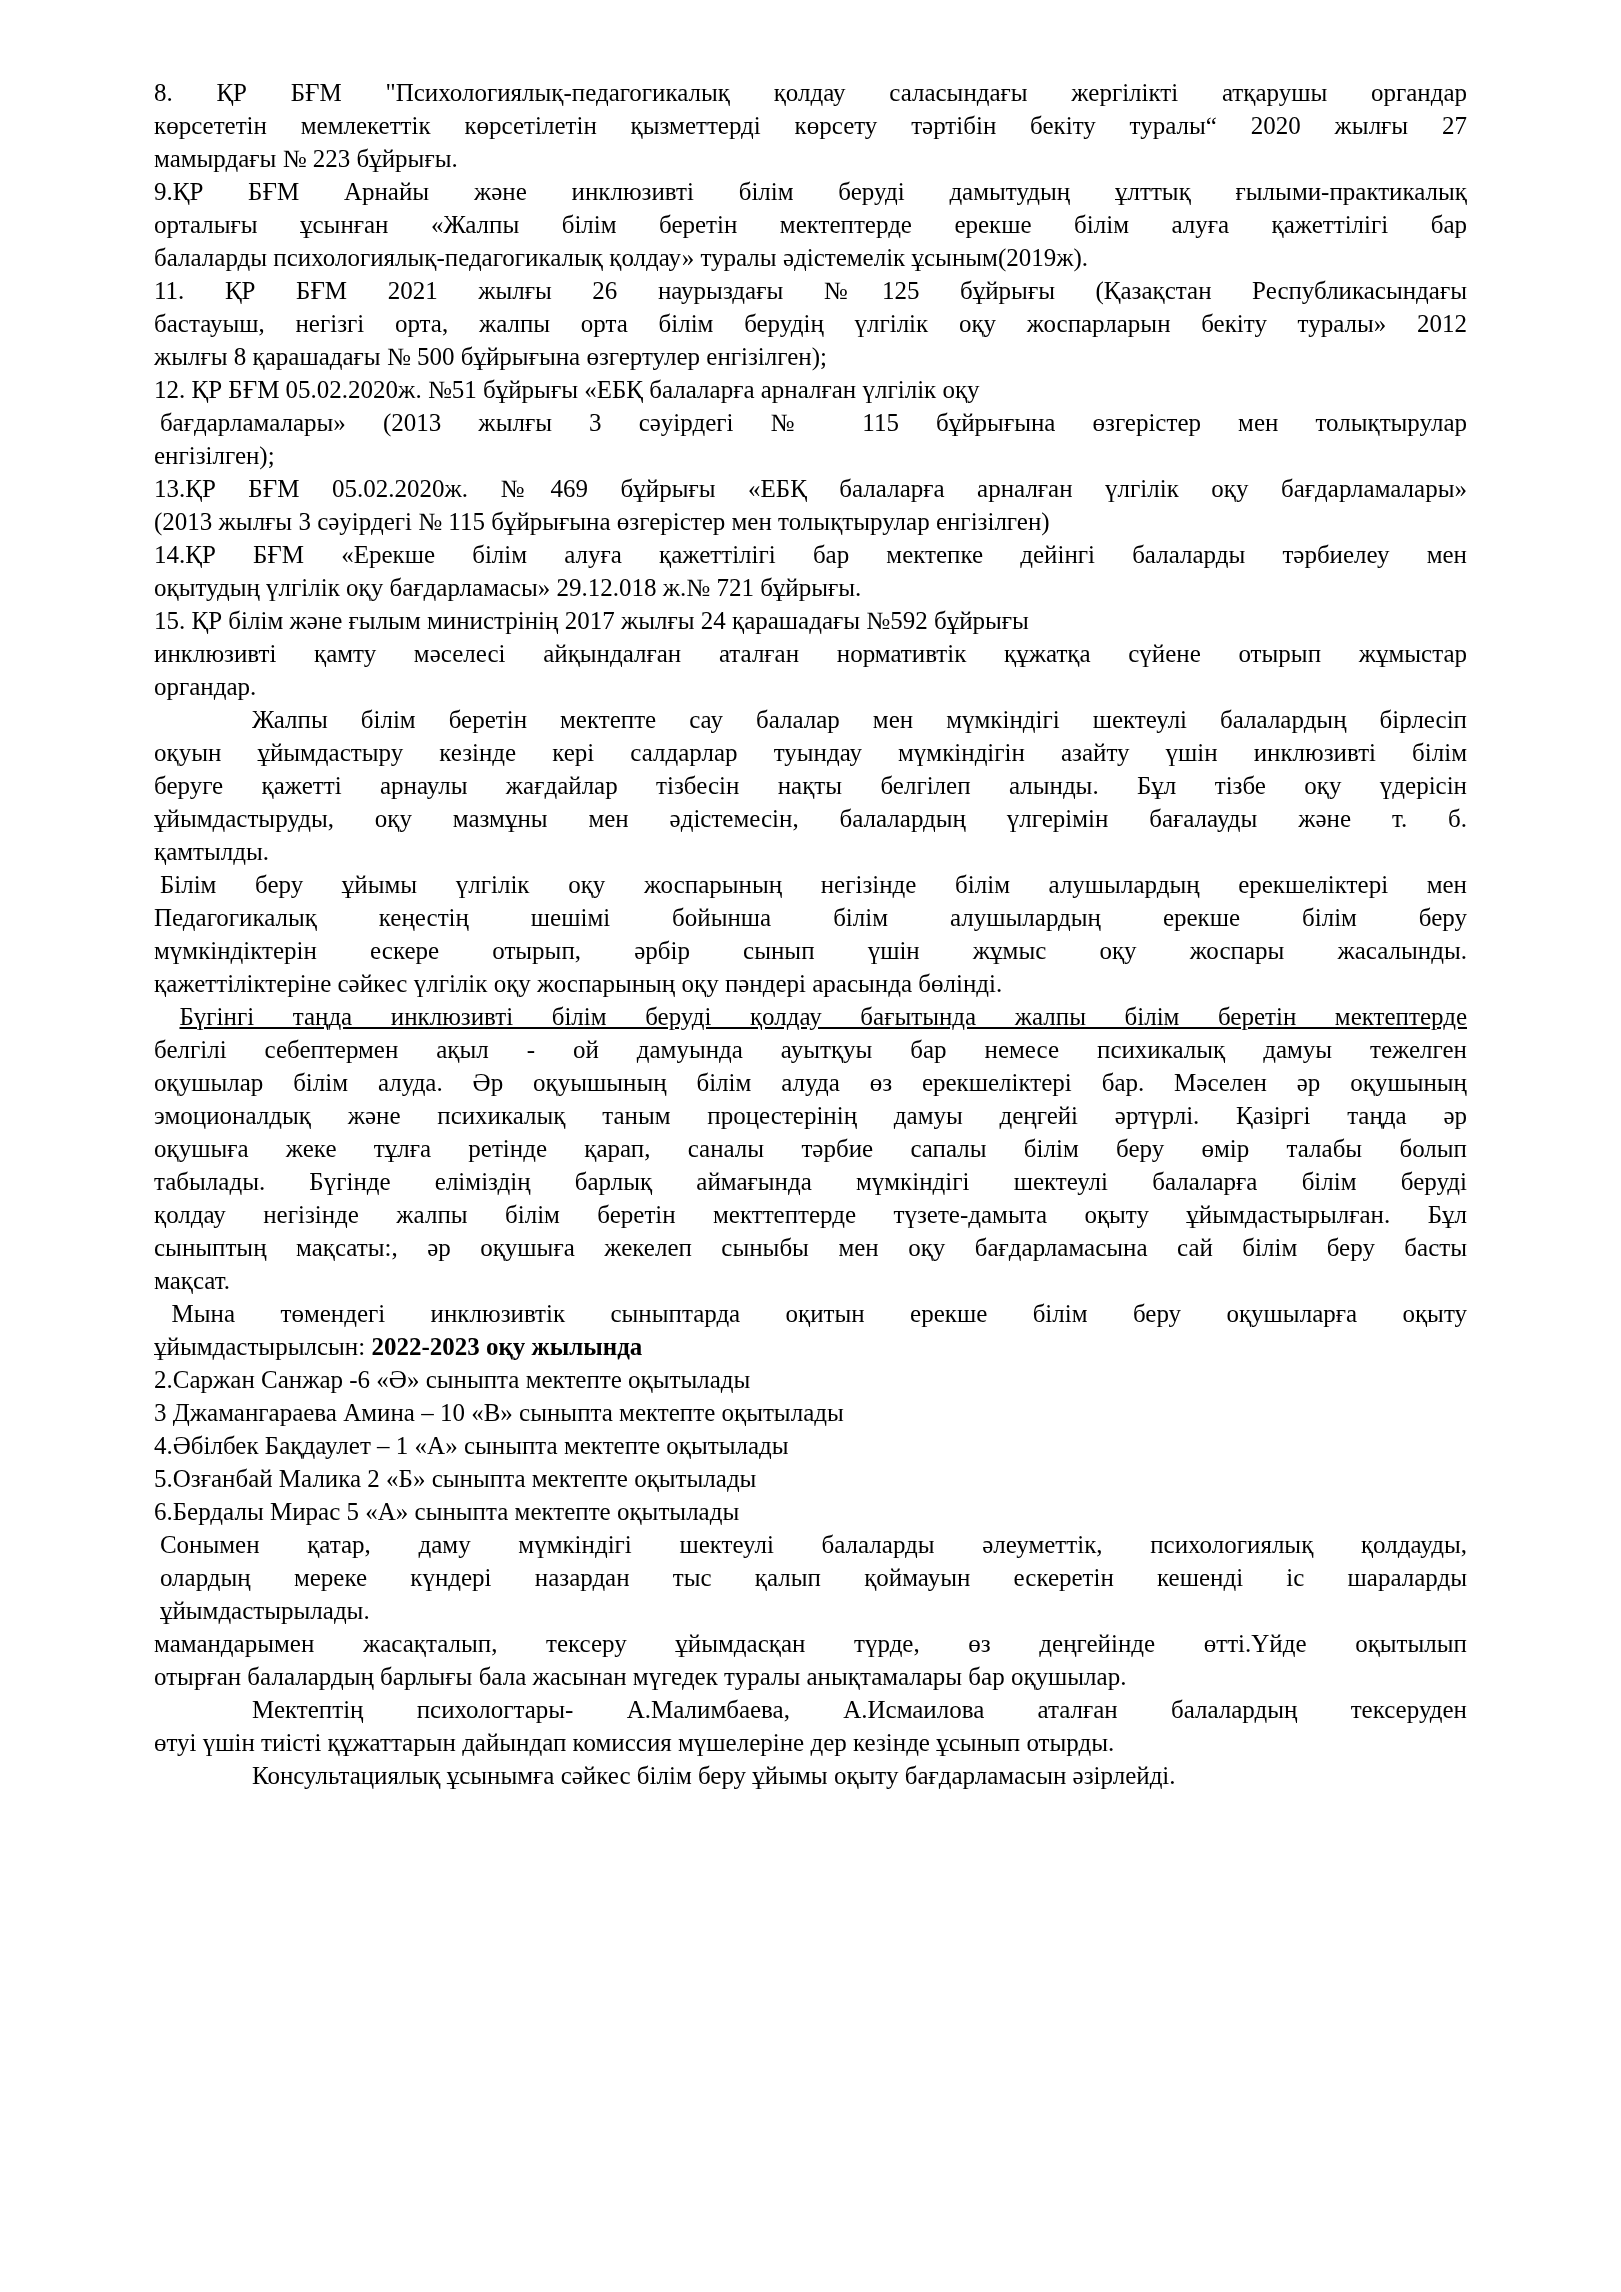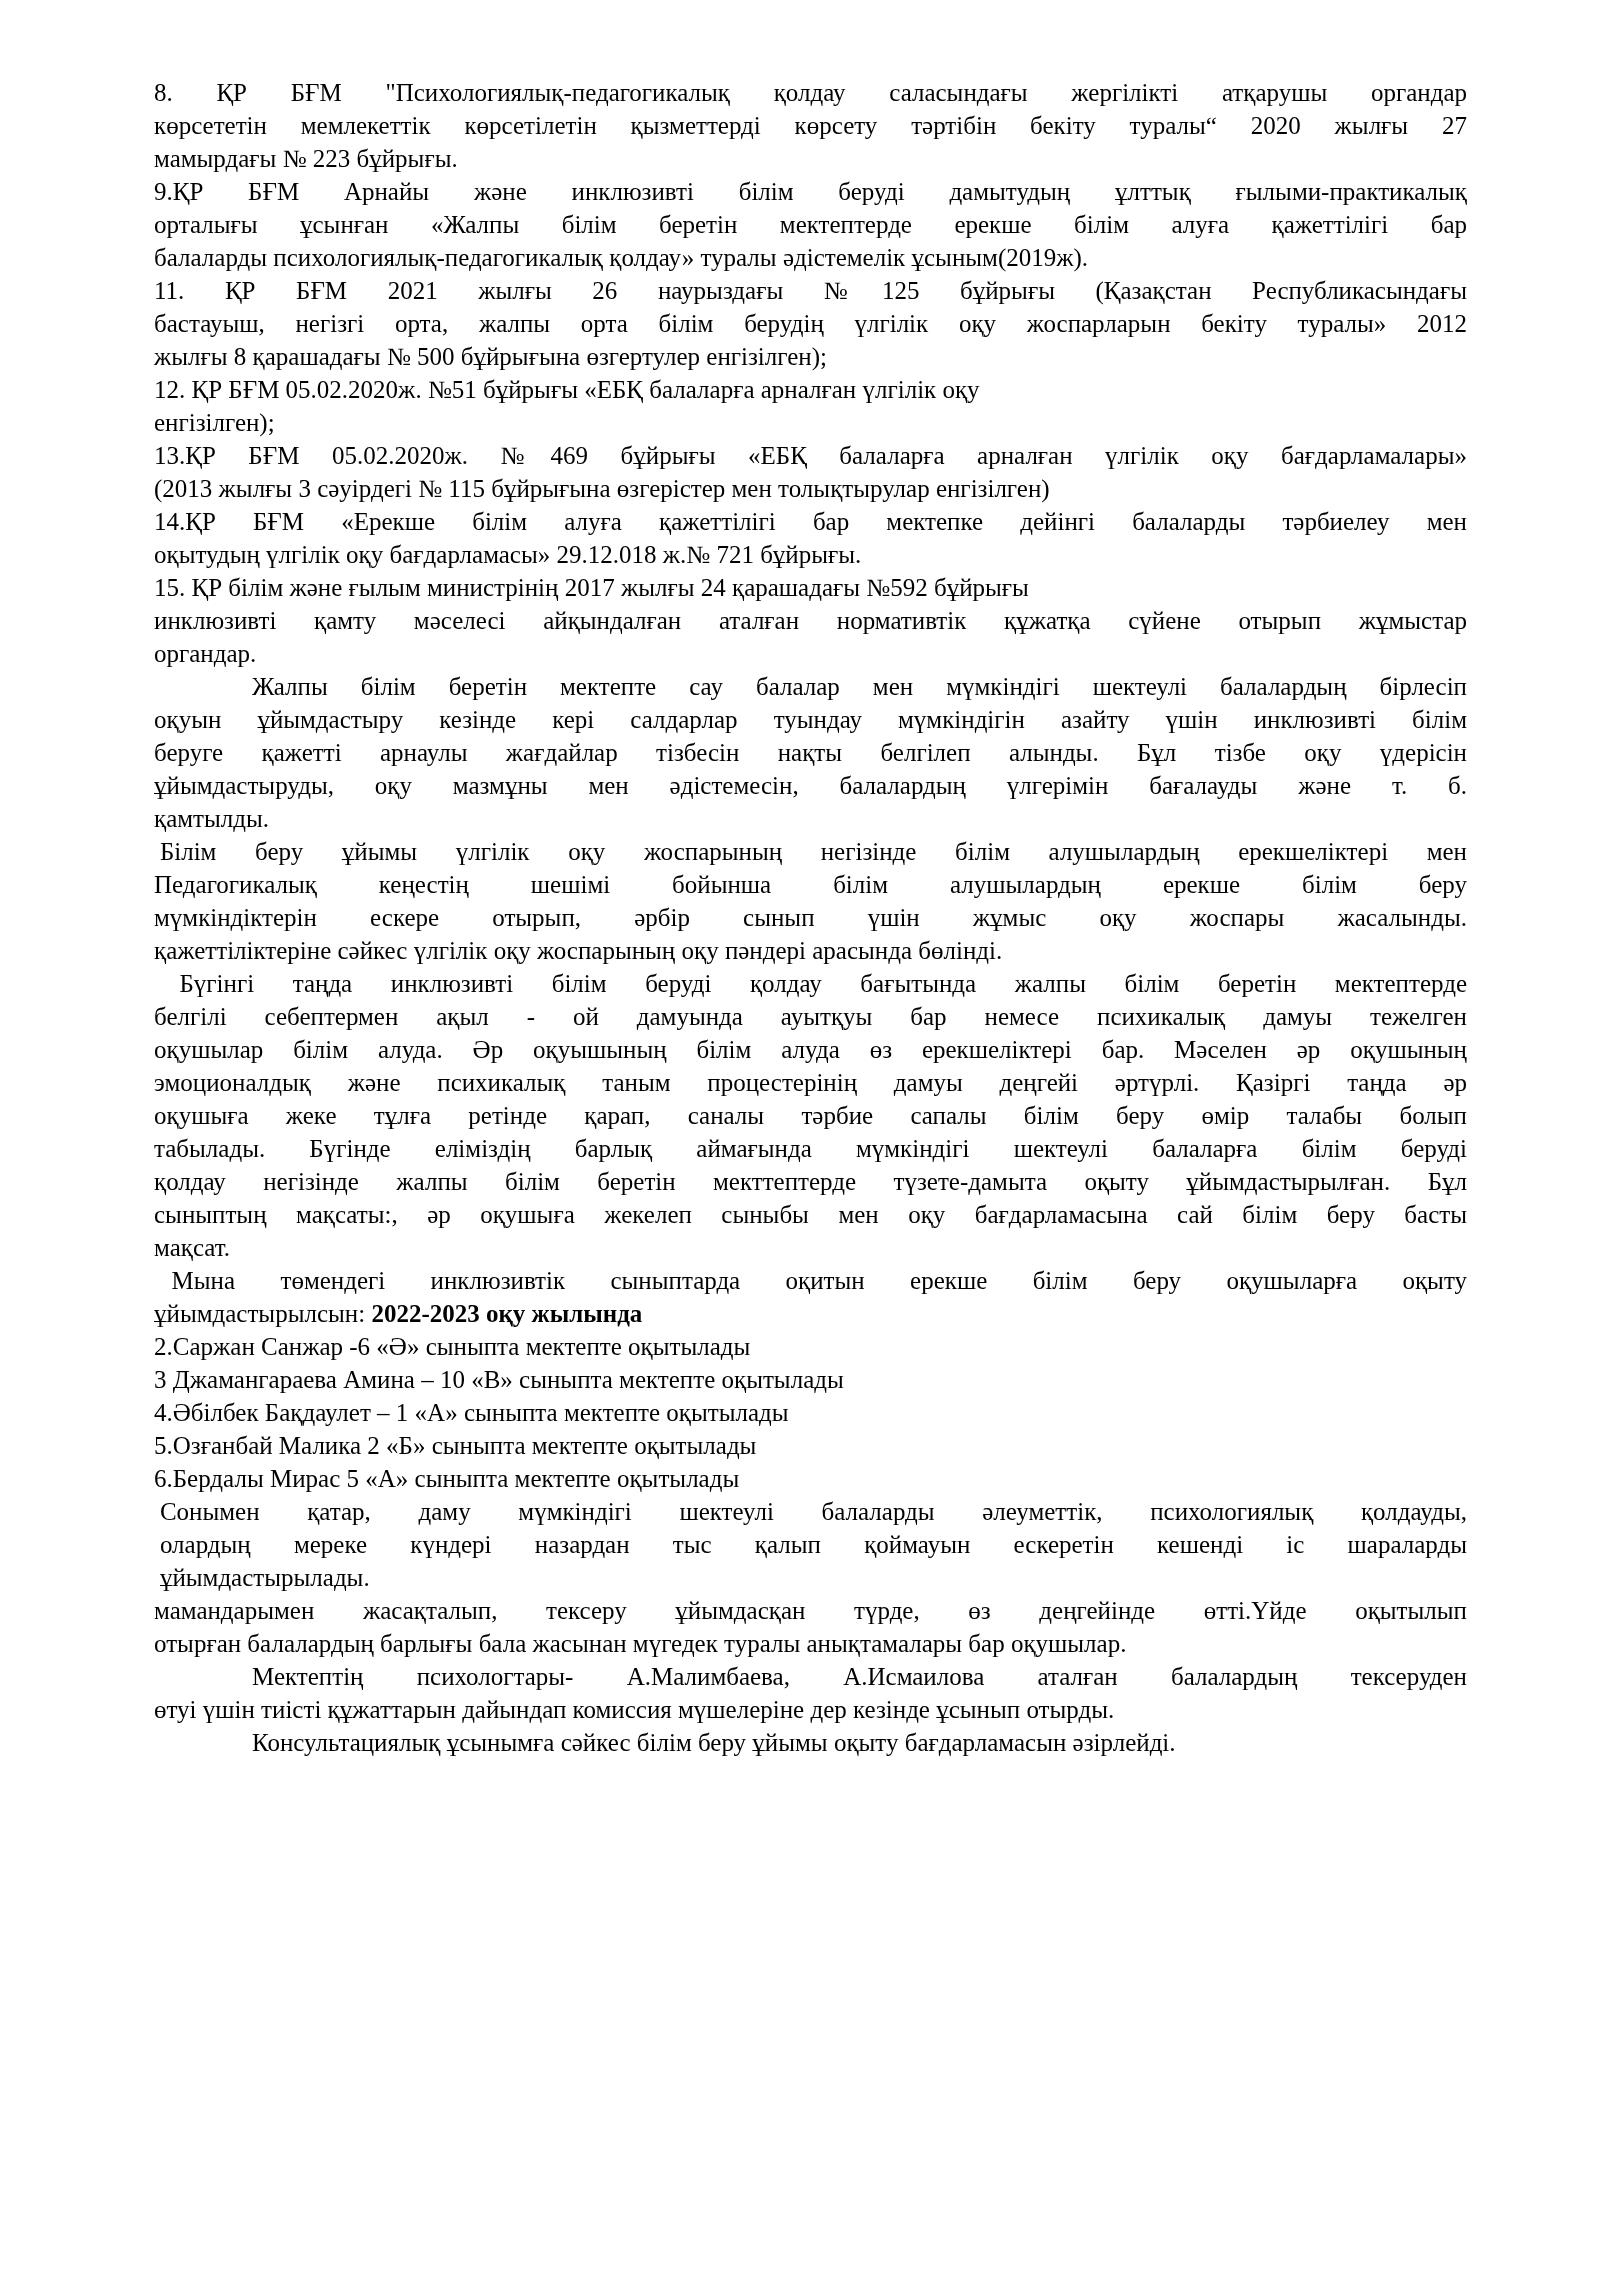--- a/index.html
+++ b/index.html
@@ -7,41 +7,42 @@
   .page {
     position: absolute; left: 154px; top: 76px; width: 1313px;
     font-family: "Liberation Serif", "DejaVu Serif", serif;
     font-size: 25px; color: #000000; line-height: 33px;
   }
   .ln { display: block; white-space: nowrap; height: 33px; }
   .j { text-align: justify; text-align-last: justify; white-space: normal; }
   .ind { padding-left: 98px; }
   .ind-s { padding-left: 5.9px; }
   .ind-m { padding-left: 17.6px; }
-  .ind-l { padding-left: 25.5px; }
+  .ind-l { padding-left: 25.5px; text-decoration: underline; }
   b { font-weight: bold; }
 </style>
 </head>
 <body>
 
 <div class="page">
 
   <span class="ln j">8. ҚР БҒМ "Психологиялық-педагогикалық қолдау саласындағы жергілікті атқарушы органдар</span>
   <span class="ln j">көрсететін мемлекеттік көрсетілетін қызметтерді көрсету тәртібін бекіту туралы“ 2020 жылғы 27</span>
   <span class="ln">мамырдағы № 223 бұйрығы.</span>
 
   <span class="ln j">9.ҚР БҒМ Арнайы және инклюзивті білім беруді дамытудың ұлттық ғылыми-практикалық</span>
   <span class="ln j">орталығы ұсынған «Жалпы білім беретін мектептерде ерекше білім алуға қажеттілігі бар</span>
   <span class="ln">балаларды психологиялық-педагогикалық қолдау»  туралы әдістемелік ұсыным(2019ж).</span>
 
   <span class="ln j">11. ҚР БҒМ 2021 жылғы 26 наурыздағы №125 бұйрығы  (Қазақстан Республикасындағы</span>
   <span class="ln j">бастауыш, негізгі орта, жалпы орта білім берудің үлгілік оқу жоспарларын бекіту туралы» 2012</span>
   <span class="ln">жылғы 8 қарашадағы № 500 бұйрығына өзгертулер енгізілген);</span>
 
   <span class="ln">12. ҚР БҒМ  05.02.2020ж. №51 бұйрығы «ЕБҚ балаларға арналған үлгілік оқу</span>
+  <span class="ln j ind-s">бағдарламалары» (2013 жылғы 3 сәуірдегі № 115 бұйрығына өзгерістер мен толықтырулар</span>
   <span class="ln">енгізілген);</span>
 
   <span class="ln j">13.ҚР БҒМ  05.02.2020ж. №469 бұйрығы «ЕБҚ балаларға арналған үлгілік оқу бағдарламалары»</span>
   <span class="ln">(2013 жылғы 3 сәуірдегі № 115 бұйрығына өзгерістер мен толықтырулар енгізілген)</span>
 
   <span class="ln j">14.ҚР БҒМ  «Ерекше білім алуға қажеттілігі бар мектепке дейінгі балаларды тәрбиелеу мен</span>
   <span class="ln">оқытудың үлгілік оқу бағдарламасы» 29.12.018 ж.№ 721 бұйрығы.</span>
 
   <span class="ln">15. ҚР білім және ғылым министрінің 2017 жылғы 24 қарашадағы №592 бұйрығы</span>
   <span class="ln j">инклюзивті қамту мәселесі айқындалған  аталған нормативтік құжатқа сүйене отырып жұмыстар</span>

